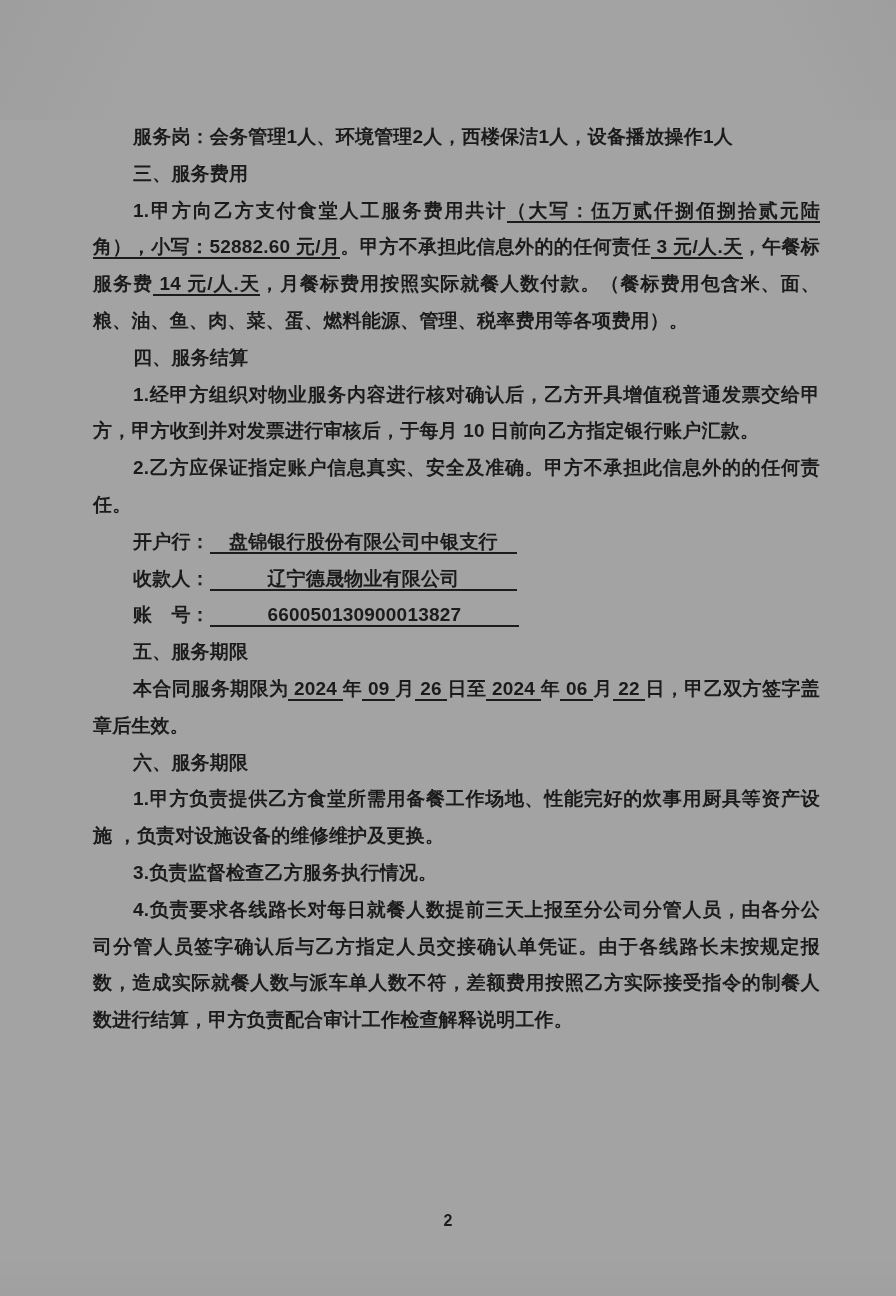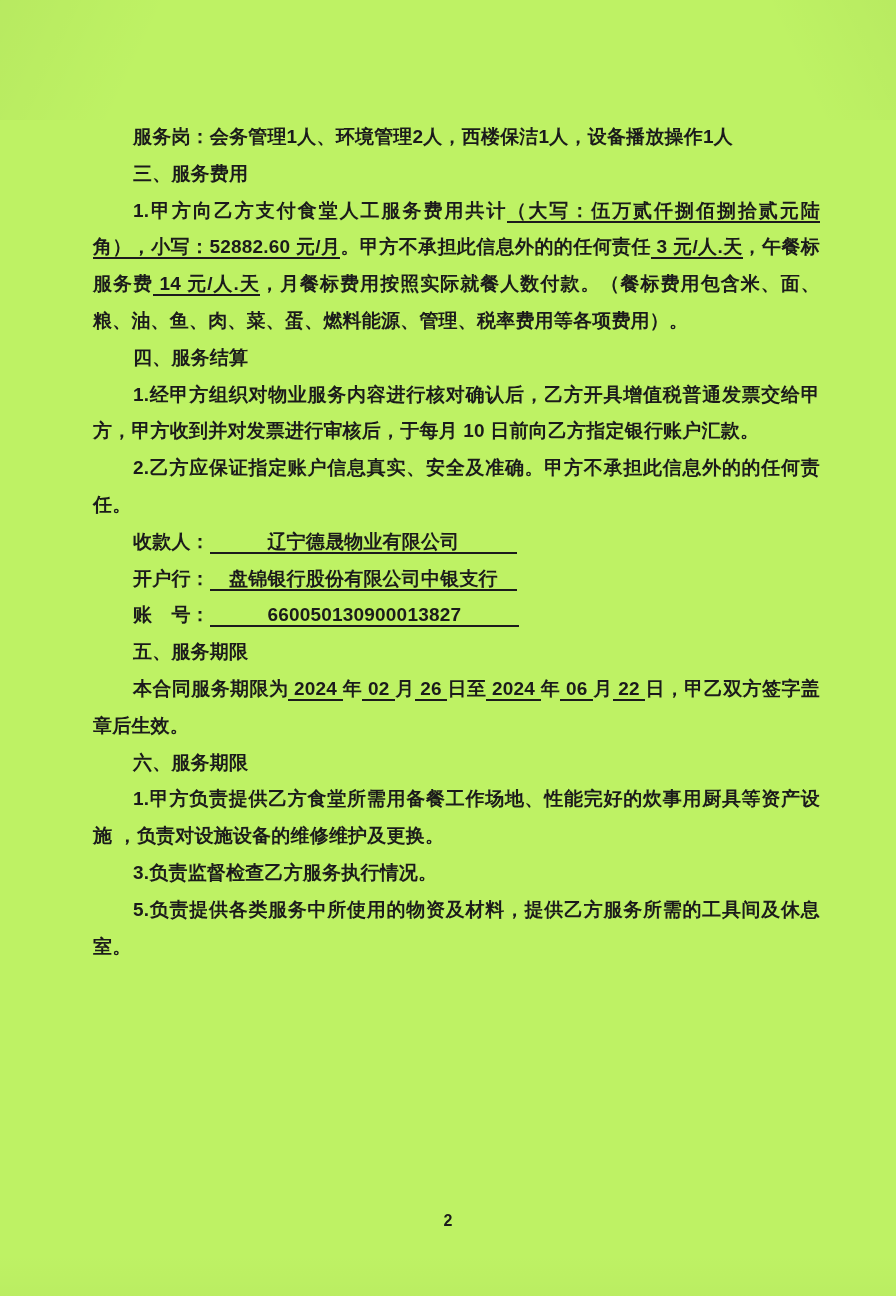--- a/index.html
+++ b/index.html
@@ -4,21 +4,21 @@
 <style>
   html, body {
     margin: 0;
     padding: 0;
     background: #ffffff;
   }
   .page {
     position: relative;
     width: 896px;
     height: 1296px;
-    background: #bef264;
+    background: #a3a3a3;
     overflow: hidden;
     font-family: "Liberation Sans", sans-serif;
   }
   
   .scan-noise-top {
     position: absolute;
     left: 0; top: 0; width: 100%; height: 120px;
     background: linear-gradient(115deg, rgba(0,0,0,0.035) 0%, rgba(0,0,0,0) 18%),
                 linear-gradient(245deg, rgba(0,0,0,0.03) 0%, rgba(0,0,0,0) 14%);
     pointer-events: none;
@@ -69,25 +69,25 @@
 
 <div class="page">
   <div class="scan-noise-top"></div>
   <div class="doc">
       <p class="body"><span>服务岗：会务管理1人、环境管理2人，西楼保洁1人，设备播放操作1人</span></p>
       <p class="heading"><span>三、服务费用</span></p>
       <p class="body"><span>1.甲方向乙方支付食堂人工服务费用共计</span><span class="u">（大写：伍万贰仟捌佰捌拾贰元陆角），小写：52882.60 元/月</span><span>。甲方不承担此信息外的的任何责任</span><span class="u"> 3 元/人.天</span><span>，午餐标服务费</span><span class="u"> 14 元/人.天</span><span>，月餐标费用按照实际就餐人数付款。（餐标费用包含米、面、粮、油、鱼、肉、菜、蛋、燃料能源、管理、税率费用等各项费用）。</span></p>
       <p class="heading"><span>四、服务结算</span></p>
       <p class="body"><span>1.经甲方组织对物业服务内容进行核对确认后，乙方开具增值税普通发票交给甲方，甲方收到并对发票进行审核后，于每月 10 日前向乙方指定银行账户汇款。</span></p>
       <p class="body"><span>2.乙方应保证指定账户信息真实、安全及准确。甲方不承担此信息外的的任何责任。</span></p>
+      <p class="field"><span>开户行：</span><span class="u">　盘锦银行股份有限公司中银支行　</span></p>
       <p class="field"><span>收款人：</span><span class="u">　　　辽宁德晟物业有限公司　　　</span></p>
-      <p class="field"><span>开户行：</span><span class="u">　盘锦银行股份有限公司中银支行　</span></p>
       <p class="field"><span>账　号：</span><span class="u">　　　660050130900013827　　　</span></p>
       <p class="heading"><span>五、服务期限</span></p>
-      <p class="body"><span>本合同服务期限为</span><span class="u"> 2024 </span><span>年</span><span class="u"> 02 </span><span>月</span><span class="u"> 26 </span><span>日至</span><span class="u"> 2024 </span><span>年</span><span class="u"> 06 </span><span>月</span><span class="u"> 22 </span><span>日，甲乙双方签字盖章后生效。</span></p>
+      <p class="body"><span>本合同服务期限为</span><span class="u"> 2024 </span><span>年</span><span class="u"> 09 </span><span>月</span><span class="u"> 26 </span><span>日至</span><span class="u"> 2024 </span><span>年</span><span class="u"> 06 </span><span>月</span><span class="u"> 22 </span><span>日，甲乙双方签字盖章后生效。</span></p>
       <p class="heading"><span>六、服务期限</span></p>
       <p class="body"><span>1.甲方负责提供乙方食堂所需用备餐工作场地、性能完好的炊事用厨具等资产设施 ，负责对设施设备的维修维护及更换。</span></p>
       <p class="body"><span>3.负责监督检查乙方服务执行情况。</span></p>
-      <p class="body"><span>5.负责提供各类服务中所使用的物资及材料，提供乙方服务所需的工具间及休息室。</span></p>
+      <p class="body"><span>4.负责要求各线路长对每日就餐人数提前三天上报至分公司分管人员，由各分公司分管人员签字确认后与乙方指定人员交接确认单凭证。由于各线路长未按规定报数，造成实际就餐人数与派车单人数不符，差额费用按照乙方实际接受指令的制餐人数进行结算，甲方负责配合审计工作检查解释说明工作。</span></p>
     </div>
   <div class="footer">2</div>
   <div class="scan-noise-bottom"></div>
 </div>
 
 </body></html>

